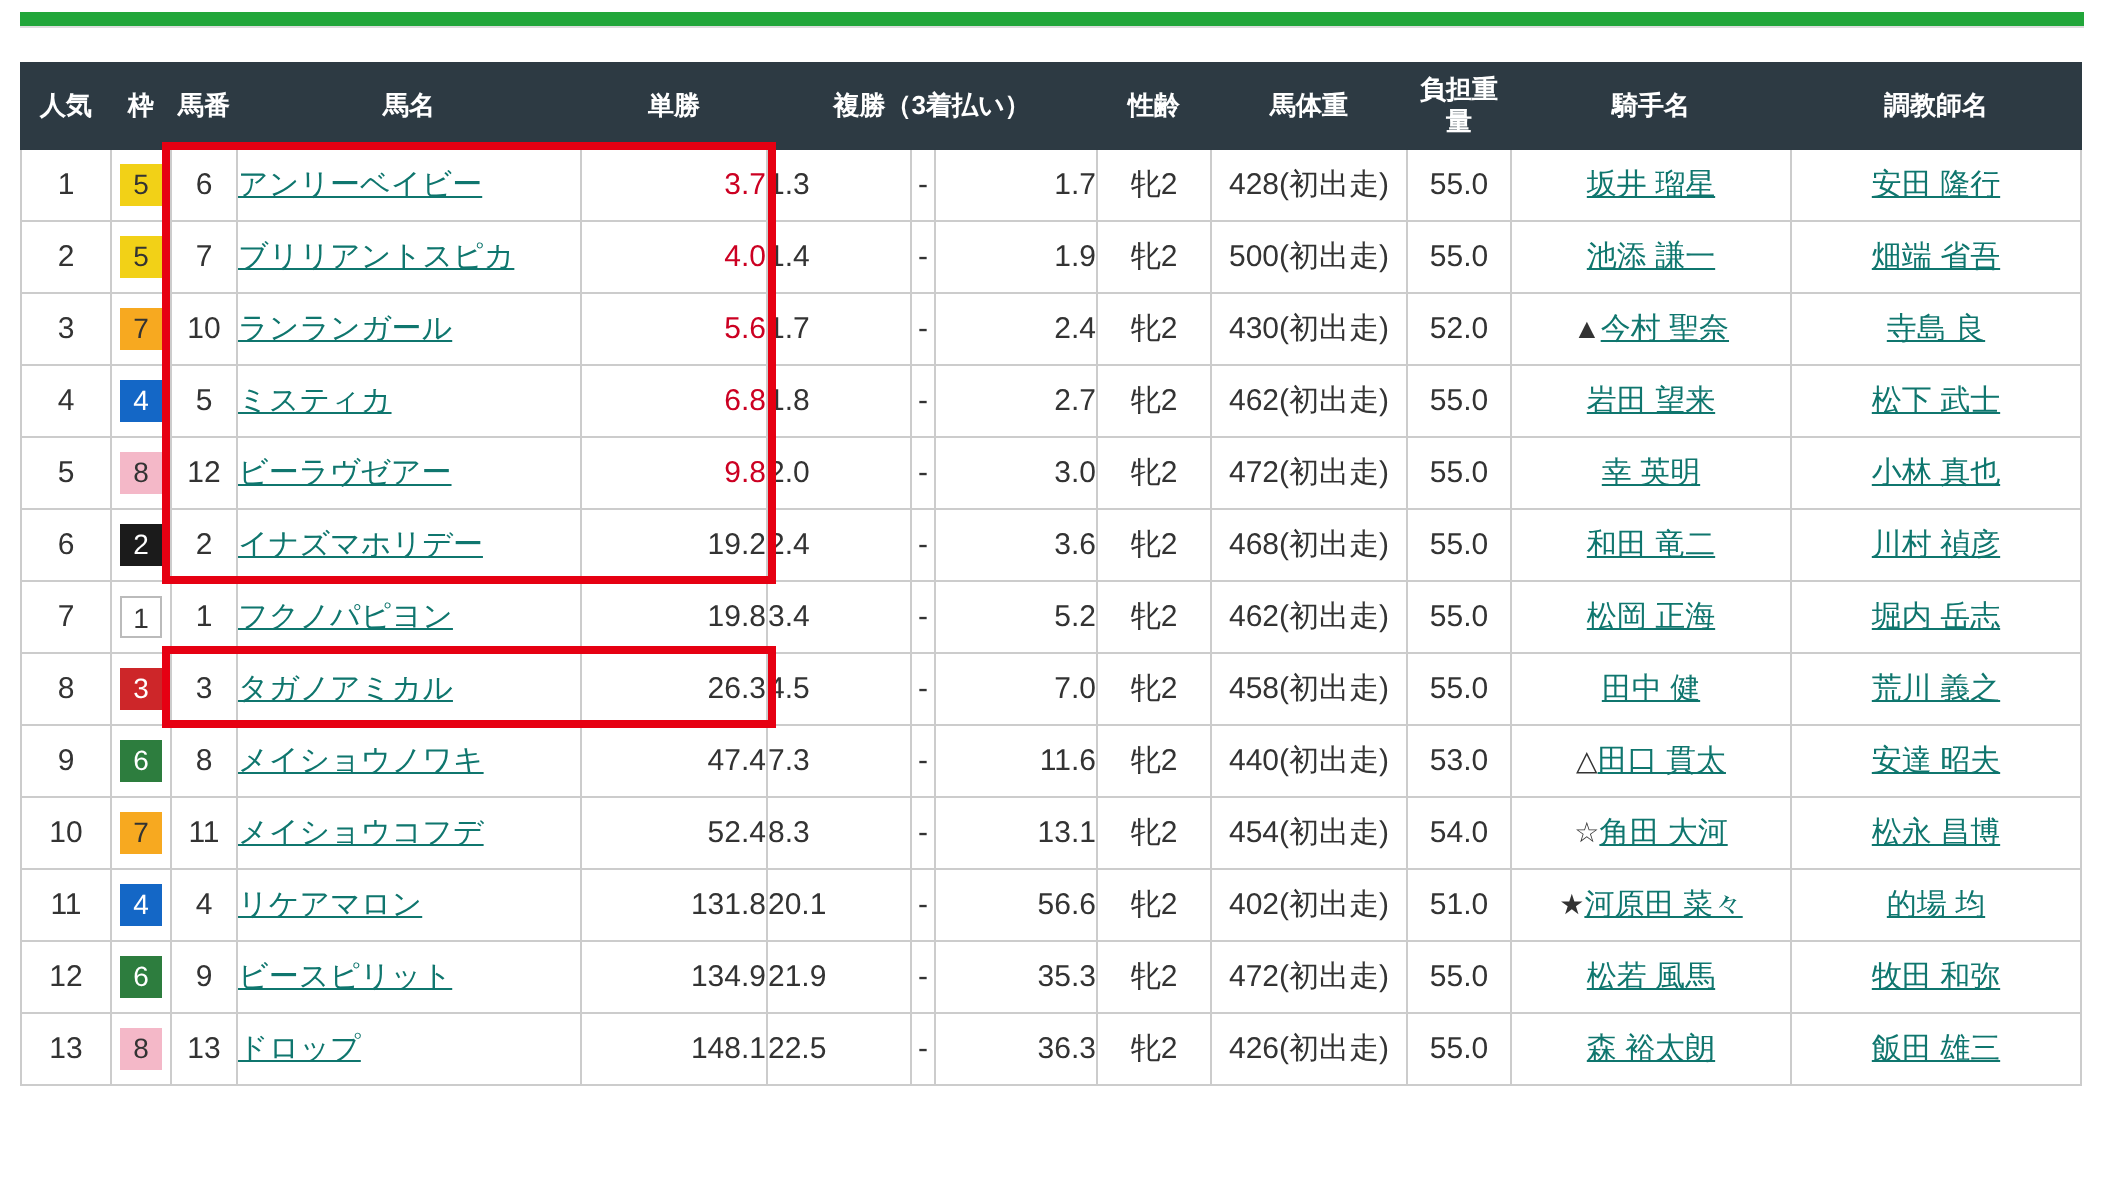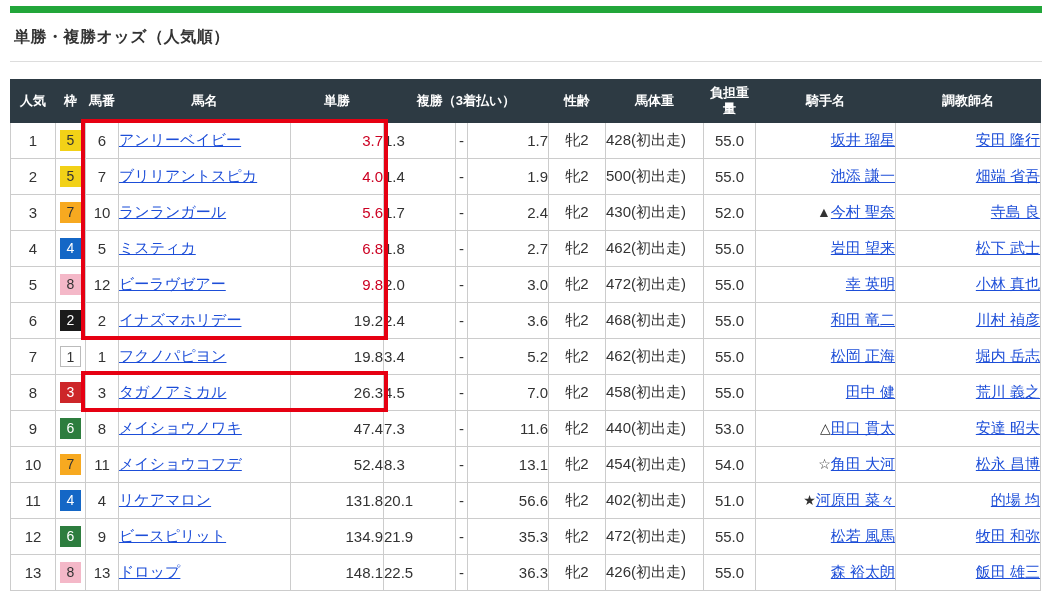--- a/index.html
+++ b/index.html
@@ -30,35 +30,34 @@
         font-size:14px;vertical-align:middle;box-sizing:border-box;}
   td.c-num{text-align:center;}
   td.c-name{text-align:left;padding-left:9px;}
   td.c-win{text-align:right;padding-right:13px;font-size:16px;}
   td.c-win.hot{color:#cc0022;}
   td.place-low{padding-right:7px;font-size:16px;border-right:1px dashed #ccc;}
   td.place-sep{text-align:center;color:#999;font-size:12px;
                border-left:1px dashed #ccc;border-right:1px dashed #ccc;}
   td.place-high{text-align:right;padding-right:11px;font-size:16px;border-left:1px dashed #ccc;}
   td.c-sex{text-align:center;}
-  td.c-weight{text-align:left;font-size:15px;}
+  td.c-weight{text-align:center;font-size:15px;}
   td.c-load{text-align:center;font-size:16px;}
-  td.c-jockey,td.c-trainer{text-align:right;padding-left:9px;}
-  a.lnk{color:#1d4ed8;text-decoration:underline;cursor:pointer;font-size:15px;}
+  td.c-jockey,td.c-trainer{text-align:center;padding-left:9px;}
+  a.lnk{color:#0f766e;text-decoration:underline;cursor:pointer;font-size:15px;}
   .mark{color:#333;font-size:14px;}
   .hl-box{position:absolute;border:4px solid #e60012;pointer-events:none;box-sizing:border-box;}
   #hl-top6{left:71px;top:40px;width:307px;height:221px;}
   #hl-row8{left:71px;top:292px;width:307px;height:41px;}
 </style>
 </head>
 <body>
 
 <div class="page">
   <div class="accent-bar" style="background: rgb(34, 166, 58);"></div>
-  <div class="page-title">単勝・複勝オッズ（人気順）</div>
   <hr class="divider">
 
   <div class="table-wrap">
     <table class="odds">
       <colgroup>
         <col style="width:45px">
           <col style="width:30px">
           <col style="width:33px">
         <col style="width:172px">
           <col style="width:93px">

